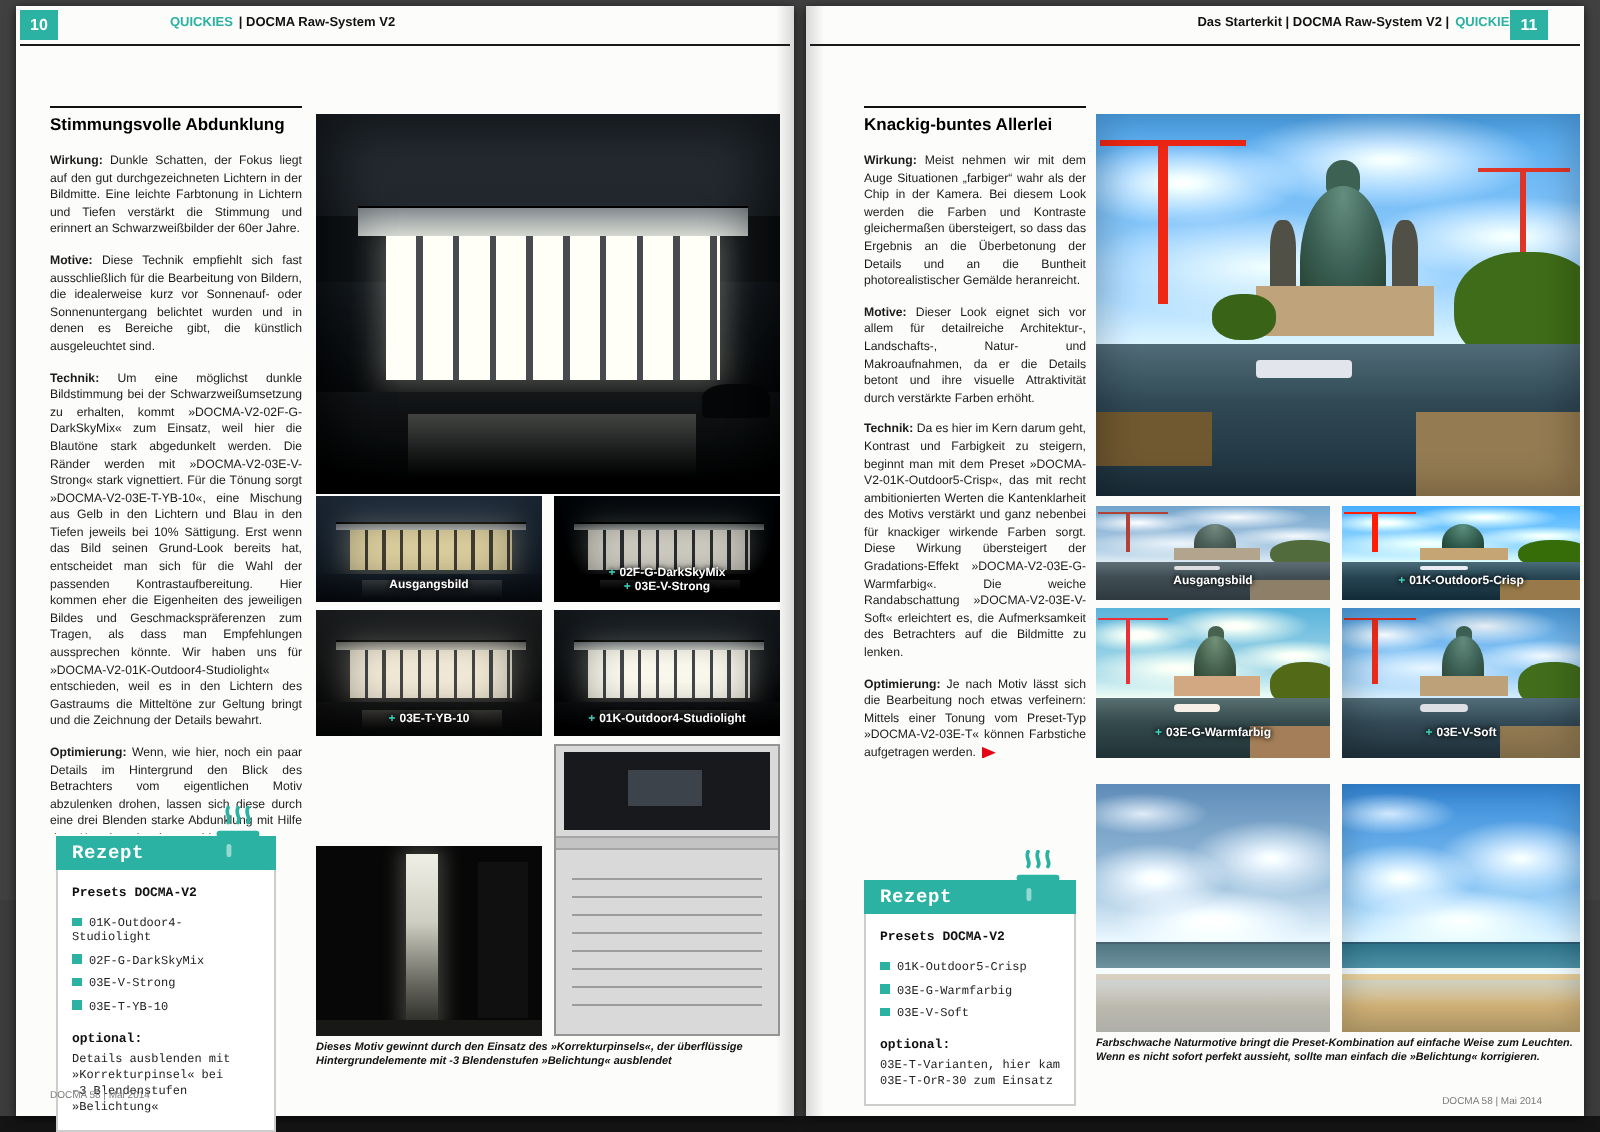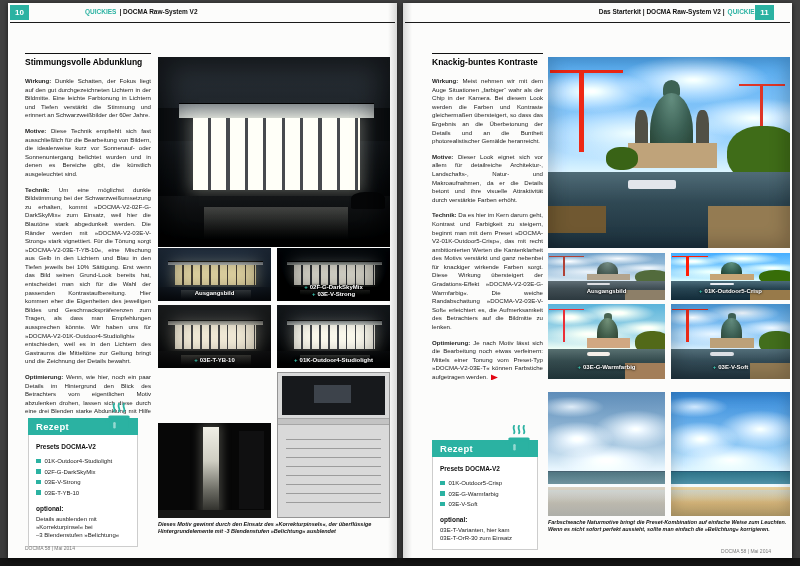--- a/index.html
+++ b/index.html
@@ -122,21 +122,21 @@
                     border-top:1px solid rgba(15,35,55,.5); }
   .sc-beach .foam { left:0; right:0; top:74%; height:3%; background:rgba(255,255,255,.85); }
   .sc-beach .sand { left:0; right:0; top:77%; bottom:0; background:linear-gradient(180deg,#cfc6b4,#b0ada1 60%,#a4a59e); }
   .sc-beach .wet  { left:0; right:0; top:79%; height:10%; background:linear-gradient(180deg,rgba(188,204,214,.55),rgba(188,204,214,0)); }
   .sc-beach .vig  { inset:0; box-shadow:inset 0 0 14px 3px rgba(0,0,0,.15); }
   .warm-sand .sand { background:linear-gradient(180deg,#d8c9a8,#bfab86 60%,#b0a07e); }
   .f-beach-l { filter:saturate(.8) brightness(1.06); }
   .f-beach-r { filter:saturate(1.4) contrast(1.1); }
 
   
-  .recipe { position:absolute; background:#fff; }
+  .recipe { position:absolute; background:#fff;font-family:Liberation Mono, monospace; }
   .recipe .bar { position:relative; height:17px; background:#2bb2a2; color:#fff; font-size:9.5px;
                  font-weight:bold; line-height:17px; padding-left:8px; letter-spacing:.3px; }
   .recipe .box { border:1px solid #cdcdcd; border-top:none; padding:6px 7px 7px 7px; }
   .recipe .subtitle { font-size:6.5px; font-weight:bold; color:#111; margin:2px 0 8px 0; }
   .recipe ul { list-style:none; }
   .recipe li { font-size:6px; color:#222; margin:0 0 4.5px 0; }
   .recipe .sq { display:inline-block; width:4.5px; height:4.5px; background:#2bb2a2; margin-right:4px; }
   .recipe .opt { font-size:6.5px; font-weight:bold; color:#111; margin:9px 0 3px 0; }
   .recipe .optline { font-size:6px; line-height:8px; color:#222; }
   .potwrap { position:absolute; right:4px; top:-15px; z-index:2; }
@@ -282,21 +282,21 @@
 
   <div class="page page-r">
     <div class="gut gut-r"></div>
 
     <div class="hdr" style="right:33px">
       <span>Das Starterkit | DOCMA Raw-System V2 |</span><span class="accent-r">QUICKIES</span>
     </div>
     <div class="pgnum" style="left:352px">11</div>
     <div class="hdr-rule"></div>
 
-    <div class="headline" style="left:29px; top:50px; width:111px">Knackig-buntes Kontraste</div>
+    <div class="headline" style="left:29px; top:50px; width:111px">Knackig-buntes Allerlei</div>
 
     <div class="bodycol" style="left:29px; top:74px; width:111px; height:356px">
       <p><b>Wirkung:</b> <span>Meist nehmen wir mit dem Auge Situationen „farbiger“ wahr als der Chip in der Kamera. Bei diesem Look werden die Farben und Kontraste gleichermaßen übersteigert, so dass das Ergebnis an die Überbetonung der Details und an die Buntheit photorealistischer Gemälde heranreicht.</span></p>
       <p><b>Motive:</b> <span>Dieser Look eignet sich vor allem für detailreiche Architektur-, Landschafts-, Natur- und Makroaufnahmen, da er die Details betont und ihre visuelle Attraktivität durch verstärkte Farben erhöht.</span></p>
       <p><b>Technik:</b> <span>Da es hier im Kern darum geht, Kontrast und Farbigkeit zu steigern, beginnt man mit dem Preset »DOCMA-V2-01K-Outdoor5-Crisp«, das mit recht ambitionierten Werten die Kantenklarheit des Motivs verstärkt und ganz nebenbei für knackiger wirkende Farben sorgt. Diese Wirkung übersteigert der Gradations-Effekt »DOCMA-V2-03E-G-Warmfarbig«. Die weiche Randabschattung »DOCMA-V2-03E-V-Soft« erleichtert es, die Aufmerksamkeit des Betrachters auf die Bildmitte zu lenken.</span></p>
       <p><b>Optimierung:</b> <span>Je nach Motiv lässt sich die Bearbeitung noch etwas verfeinern: Mittels einer Tonung vom Preset-Typ »DOCMA-V2-03E-T« können Farbstiche aufgetragen werden.</span><span class="endmark"></span></p>
     </div>
 
     <div class="ph" style="left:145px; top:54px; width:242px; height:191px">
       <div class="scene sc-berlin f-main">

